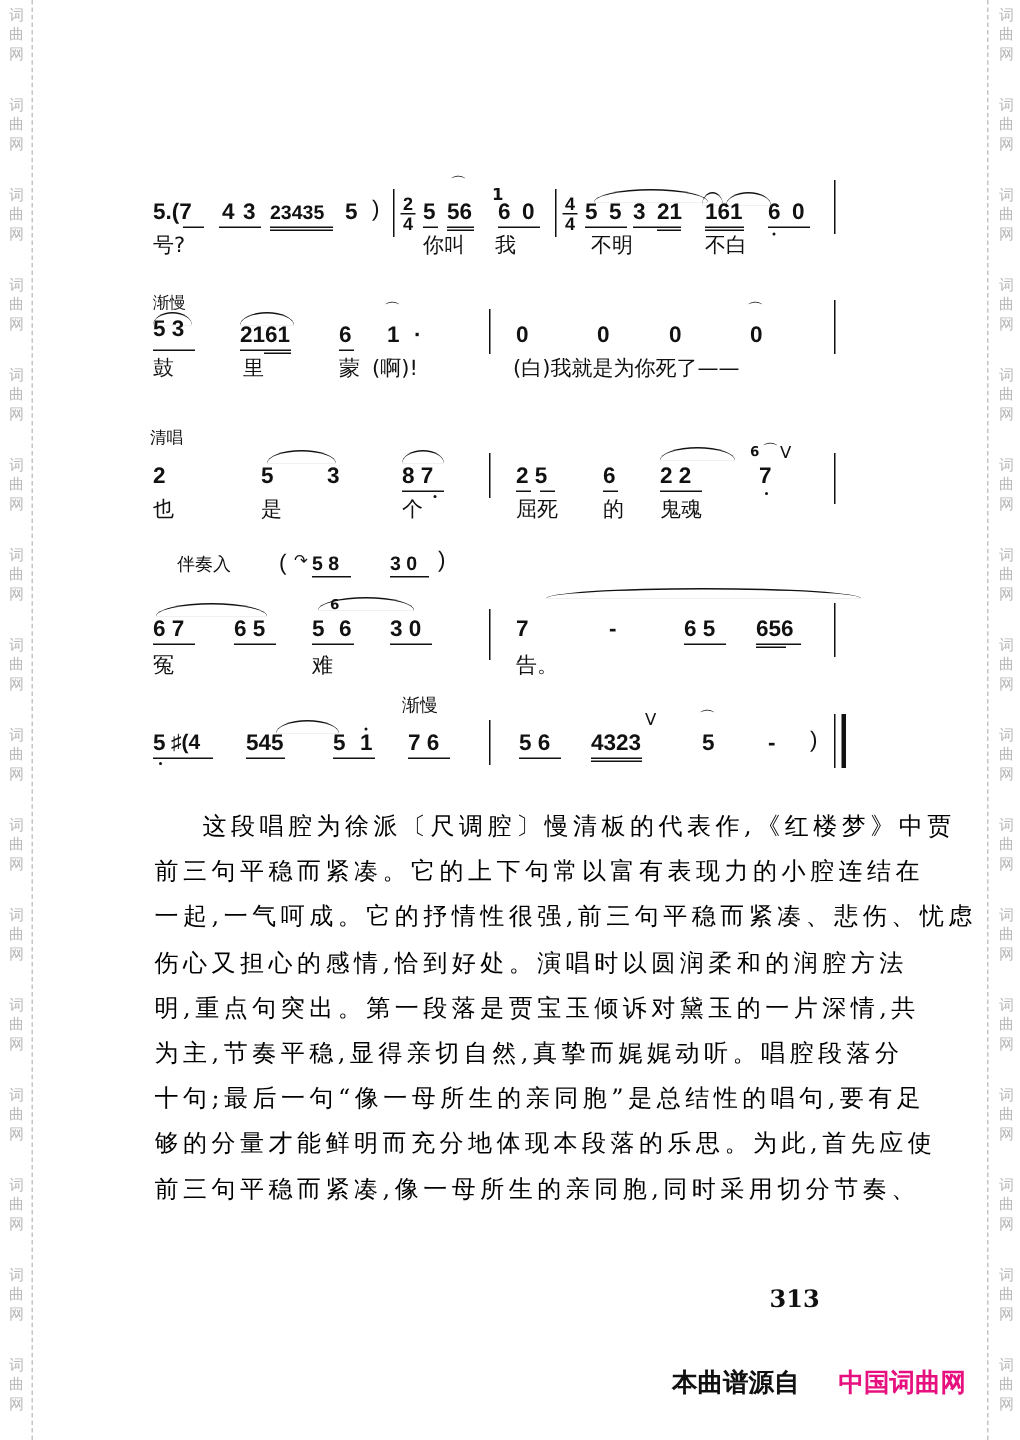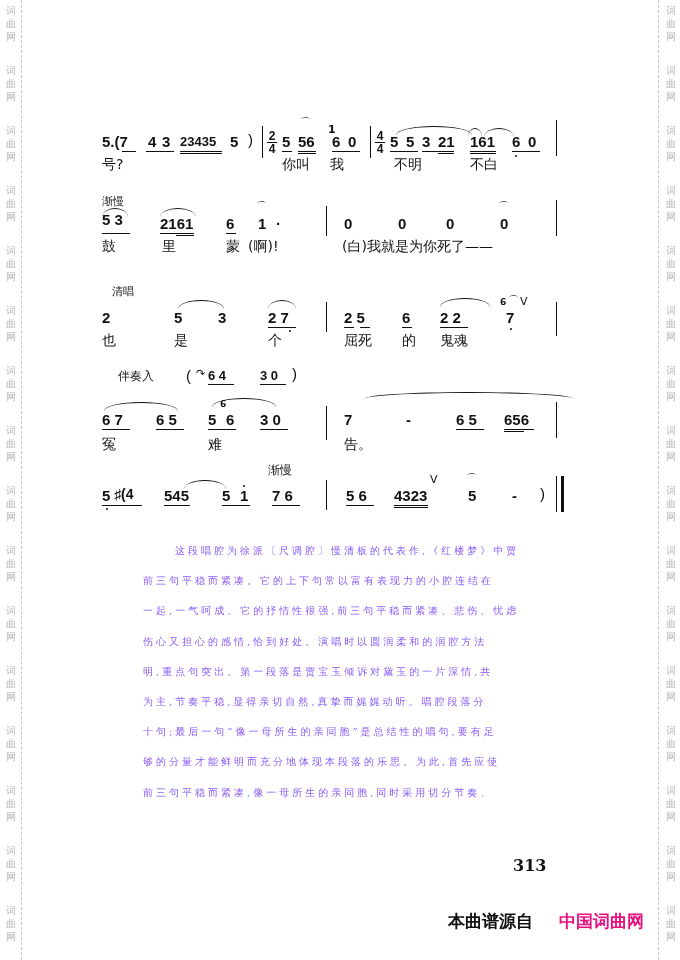--- a/index.html
+++ b/index.html
@@ -25,21 +25,21 @@
   .mark { position:absolute; font-size:11px; line-height:12px; white-space:nowrap; }
   .bar { position:absolute; width:2px; background:#111; }
   .bar.thin { width:1px; }
   .ul { position:absolute; height:1px; background:#111; }
   .slur { position:absolute; border-top:1.5px solid #111; border-radius:50% 50% 0 0 / 100% 100% 0 0; height:8px; }
   .dot { position:absolute; width:2px; height:2px; background:#111; border-radius:1px; }
   .ts { position:absolute; font-family:"Liberation Sans", sans-serif; font-weight:bold; font-size:12px; line-height:12px; text-align:center; width:10px; }
   .ts .num { border-bottom:1px solid #111; display:block; }
   .fermata { position:absolute; font-size:11px; line-height:10px; }
 
-  .prose { position:absolute; left:103px; top:536px; width:464px; font-family:"DejaVu Serif", serif; font-size:10px; line-height:30.2px; letter-spacing:3px; color:#8b5cf6;margin-left:40px; }
+  .prose { position:absolute; left:103px; top:536px; width:464px; font-family:"DejaVu Serif", serif; font-size:16px; line-height:30.2px; letter-spacing:3px; color:#000000; }
   .prose .line { display:block; white-space:nowrap; text-indent:0; }
   .prose .line.first { padding-left:32px; }
 
   .page-num { position:absolute; left:513px; top:856px; font-family:"DejaVu Serif", serif; font-size:16px; font-weight:bold; }
   .source { position:absolute; top:910px; font-size:17px; font-weight:bold; }
   .source-label { left:448px; color:#111; }
   .source-site { left:559px; color:#e6117f; }
 </style>
 </head>
 <body>
@@ -293,27 +293,27 @@
     <span class="n" style="left:400px;top:20px;">0</span>
     <div class="bar thin" style="left:456px;top:4px;height:36px;"></div>
     <span class="lyr" style="left:2px;top:42px;">鼓</span>
     <span class="lyr" style="left:62px;top:42px;">里</span>
     <span class="lyr" style="left:126px;top:42px;">蒙</span>
     <span class="lyr" style="left:148px;top:42px;">(啊)!</span>
     <span class="lyr" style="left:242px;top:42px;">(白)我就是为你死了——</span>
   </div>
 
   <div class="sys" style="top:286px;">
-    <span class="mark" style="left:12px;top:0;">清唱</span>
+    <span class="mark" style="left:0;top:0;">清唱</span>
     <span class="n" style="left:2px;top:24px;">2</span>
     <div class="slur" style="left:78px;top:14px;width:46px;"></div>
     <span class="n" style="left:74px;top:24px;">5</span>
     <span class="n" style="left:118px;top:24px;">3</span>
     <div class="slur" style="left:168px;top:14px;width:28px;"></div>
-    <span class="n" style="left:168px;top:24px;">2 7</span>
+    <span class="n" style="left:168px;top:24px;">8 7</span>
     <div class="ul" style="left:168px;top:41px;width:28px;"></div>
     <div class="dot" style="left:189px;top:44px;"></div>
     <div class="bar thin" style="left:226px;top:16px;height:30px;"></div>
     <span class="n" style="left:244px;top:24px;">2 5</span>
     <div class="ul" style="left:244px;top:41px;width:10px;"></div>
     <div class="ul" style="left:260px;top:41px;width:10px;"></div>
     <span class="n" style="left:302px;top:24px;">6</span>
     <div class="ul" style="left:302px;top:41px;width:10px;"></div>
     <div class="slur" style="left:340px;top:12px;width:50px;"></div>
     <span class="n" style="left:340px;top:24px;">2 2</span>
@@ -329,21 +329,21 @@
     <span class="lyr" style="left:168px;top:46px;">个</span>
     <span class="lyr" style="left:244px;top:46px;">屈死</span>
     <span class="lyr" style="left:302px;top:46px;">的</span>
     <span class="lyr" style="left:340px;top:46px;">鬼魂</span>
   </div>
 
   <div class="sys" style="top:366px;">
     <span class="mark" style="left:18px;top:4px;font-size:12px;">伴奏入</span>
     <span class="n" style="left:86px;top:2px;font-weight:normal;">(</span>
     <span class="mark" style="left:96px;top:2px;">↷</span>
-    <span class="n" style="left:108px;top:2px;font-size:13px;">6 4</span>
+    <span class="n" style="left:108px;top:2px;font-size:13px;">5 8</span>
     <div class="ul" style="left:108px;top:18px;width:26px;"></div>
     <span class="n" style="left:160px;top:2px;font-size:13px;">3 0</span>
     <div class="ul" style="left:160px;top:18px;width:26px;"></div>
     <span class="n" style="left:192px;top:0;font-weight:normal;">)</span>
 
     <div class="slur" style="left:4px;top:36px;width:74px;"></div>
     <span class="n" style="left:2px;top:46px;">6 7</span>
     <div class="ul" style="left:2px;top:63px;width:28px;"></div>
     <span class="n" style="left:56px;top:46px;">6 5</span>
     <div class="ul" style="left:56px;top:63px;width:28px;"></div>

